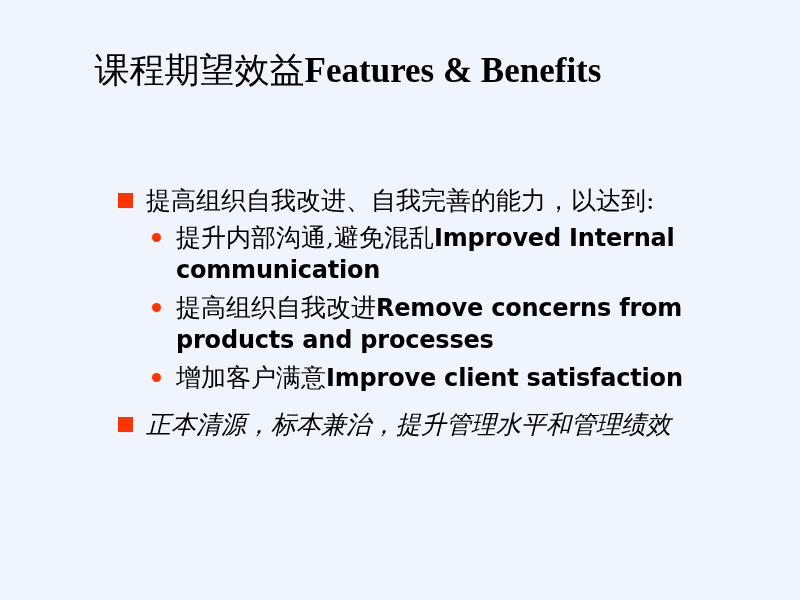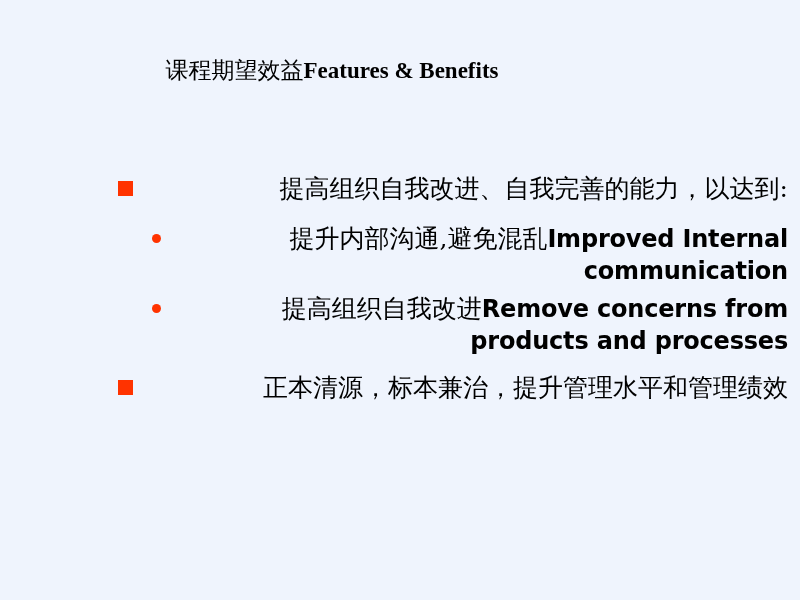--- a/index.html
+++ b/index.html
@@ -19,47 +19,46 @@
     position: relative;
     width: 800px;
     height: 600px;
     background: #eff4fd;
     box-sizing: border-box;
   }
 
   
   #slide-title {
     position: absolute;
-    left: 0;
+    left: 16px;
     top: 48px;
     width: 664px;
     text-align: center;
     color: #000000;
     font-family: "Liberation Serif", "DejaVu Serif", serif;
-    font-size: 23px;
+    font-size: 35px;
     line-height: 44px;
     white-space: nowrap;
   }
   #slide-title .cn {
     font-family: "DejaVu Serif", "Liberation Serif", serif;
     font-weight: 400;
   }
   #slide-title .en {
     font-family: "Liberation Serif", "DejaVu Serif", serif;
     font-weight: 700;
     letter-spacing: 0px;
   }
 
   
   #body-block {
     position: absolute;
     left: 116px;
-    top: 172px;
+    top: 184px;
     width: 672px;
-    text-align: right;
   }
 
   
   .lvl1 {
     position: relative;
     padding-left: 30px;
     color: #000000;
     font-family: "DejaVu Serif", "Liberation Serif", serif;
     font-size: 25px;
     line-height: 34px;
@@ -70,21 +69,21 @@
     left: 2px;
     top: 9px;
     width: 15px;
     height: 15px;
     background: #ff3300;
     display: block;
   }
 
   
   .sublist {
-    margin: 17px 0 0 0;
+    margin: 4px 0 0 0;
     padding: 0;
   }
 
   .lvl2 {
     position: relative;
     padding-left: 60px;
     margin-bottom: 6px;
     font-size: 25px;
     line-height: 31px;
     color: #000000;
@@ -106,20 +105,21 @@
   }
   .lvl2 .en {
     font-family: "DejaVu Sans", "Liberation Sans", sans-serif;
     font-weight: 700;
     font-size: 24px;
     letter-spacing: -0.2px;
   }
 
   .lvl1-last {
     margin-top: 14px;
+    font-style: italic;
   }
 </style>
 </head>
 <body style="background: rgb(239, 244, 253);">
 
 <div id="slide" style="background: rgb(239, 244, 253);">
 
   <div id="slide-title"><span class="cn">课程期望效益</span><span class="en">Features &amp; Benefits</span></div>
 
   <div id="body-block">
@@ -132,20 +132,23 @@
     <div class="sublist">
 
       <div class="lvl2">
         <span class="dot" style="background: rgb(255, 51, 0);"></span><span class="cn">提升内部沟通,避免混乱</span><span class="en">Improved Internal communication</span>
       </div>
 
       <div class="lvl2">
         <span class="dot" style="background: rgb(255, 51, 0);"></span><span class="cn">提高组织自我改进</span><span class="en">Remove concerns from products and processes</span>
       </div>
 
+      <div class="lvl2">
+        <span class="dot" style="background: rgb(255, 51, 0);"></span><span class="cn">增加客户满意</span><span class="en">Improve client satisfaction</span>
+      </div>
 
 
     </div>
 
     <div class="lvl1 lvl1-last">
       <span class="sq" style="background: rgb(255, 51, 0);"></span>
       <span>正本清源，标本兼治，提升管理水平和管理绩效</span>
     </div>
 
   </div>

